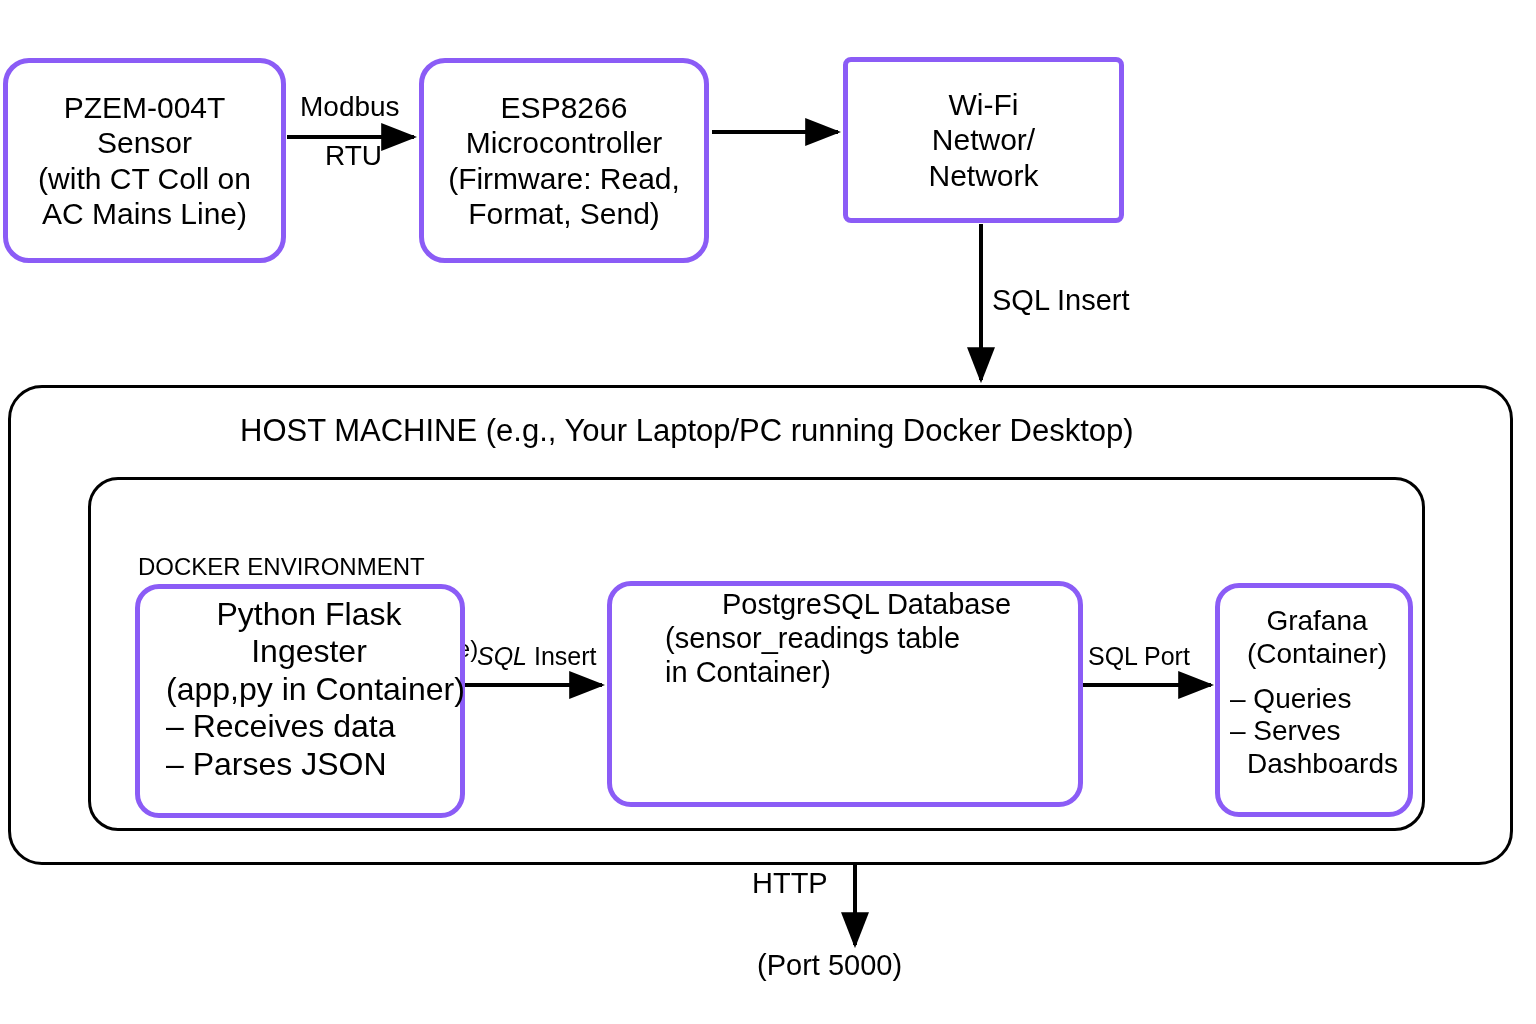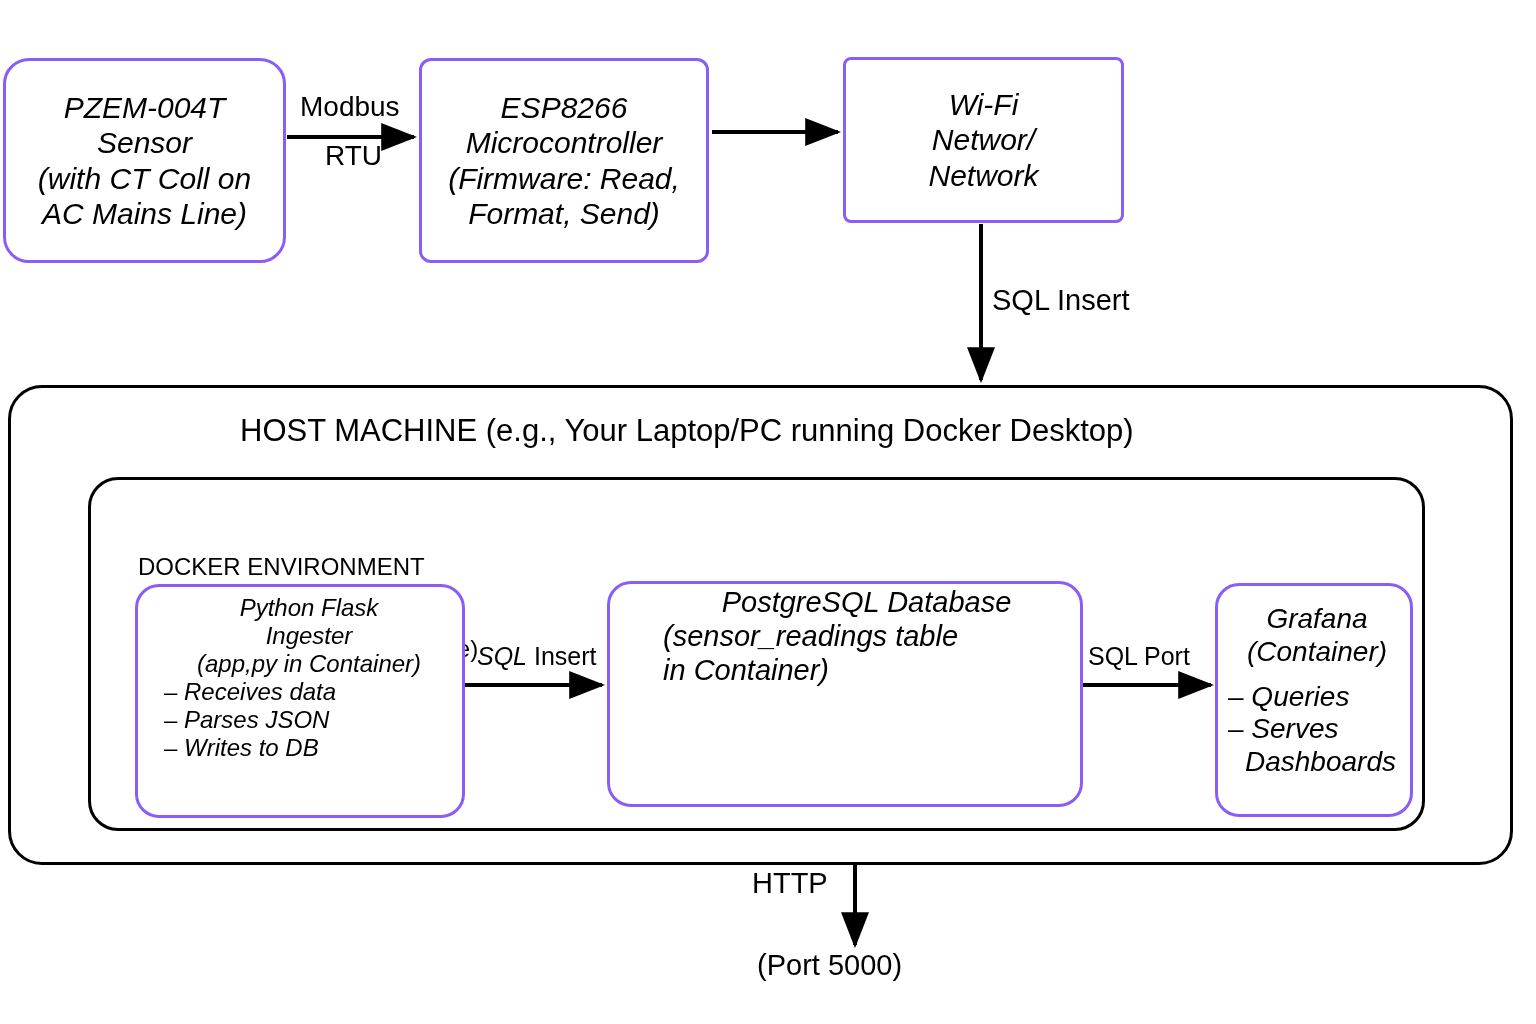--- a/index.html
+++ b/index.html
@@ -13,27 +13,26 @@
     width: 1536px;
     height: 1024px;
     background: #ffffff;
     font-family: "Liberation Sans", sans-serif;
     color: #000000;
     overflow: hidden;
   }
   .node {
     position: absolute;
     box-sizing: border-box;
-    border: 3px solid #8b5cf6;
+    border: 5px solid #8b5cf6;
     background: #ffffff;
     display: flex;
     flex-direction: column;
     justify-content: center;
     align-items: center;
-    font-style: italic;
   }
   .node .line {
     white-space: pre;
     line-height: 1.17;
   }
   .group {
     position: absolute;
     box-sizing: border-box;
     border: 3px solid #000000;
     background: transparent;
@@ -60,40 +59,40 @@
   }
 
   
   #node-pzem {
     left: 3px; top: 58px; width: 283px; height: 205px;
     border-radius: 26px;
     font-size: 30px;
   }
   #node-esp {
     left: 419px; top: 58px; width: 290px; height: 205px;
-    border-radius: 12px;
+    border-radius: 26px;
     font-size: 30px;
   }
   #node-wifi {
     left: 843px; top: 57px; width: 281px; height: 166px;
     border-radius: 8px;
     font-size: 30px;
   }
 
   
   #group-host { left: 8px; top: 385px; width: 1505px; height: 480px; }
   #group-docker { left: 88px; top: 477px; width: 1337px; height: 354px; border-radius: 30px; }
   #host-title { left: 240px; top: 413px; font-size: 31px; }
   #docker-title { left: 138px; top: 498px; font-size: 24px; }
 
   
   #node-flask {
     left: 135px; top: 584px; width: 330px; height: 234px;
     border-radius: 24px;
-    font-size: 24px;
+    font-size: 32px;
     justify-content: flex-start;
     align-items: stretch;
     padding: 7px 8px 0 26px;
   }
   #node-postgres {
     left: 607px; top: 581px; width: 476px; height: 226px;
     border-radius: 24px;
     font-size: 29px;
     justify-content: flex-start;
     align-items: stretch;
@@ -176,21 +175,20 @@
     <div>DOCKER ENVIRONMENT</div>
     <div>(Managed by Docker Compose)</div>
   </div>
 
   <div class="node" id="node-flask">
     <div class="line c-center">Python Flask</div>
     <div class="line c-center">Ingester</div>
     <div class="line c-center">(app,py in Container)</div>
     <div class="line c-left">– Receives data</div>
     <div class="line c-left">– Parses JSON</div>
-    <div class="line c-left">– Writes to DB</div>
   </div>
 
   <div class="node" id="node-postgres">
     <div class="line c-center">PostgreSQL Database</div>
     <div class="line c-left">(sensor_readings table</div>
     <div class="line c-left">in Container)</div>
   </div>
 
   <div class="node" id="node-grafana">
     <div class="line c-center">Grafana</div>

